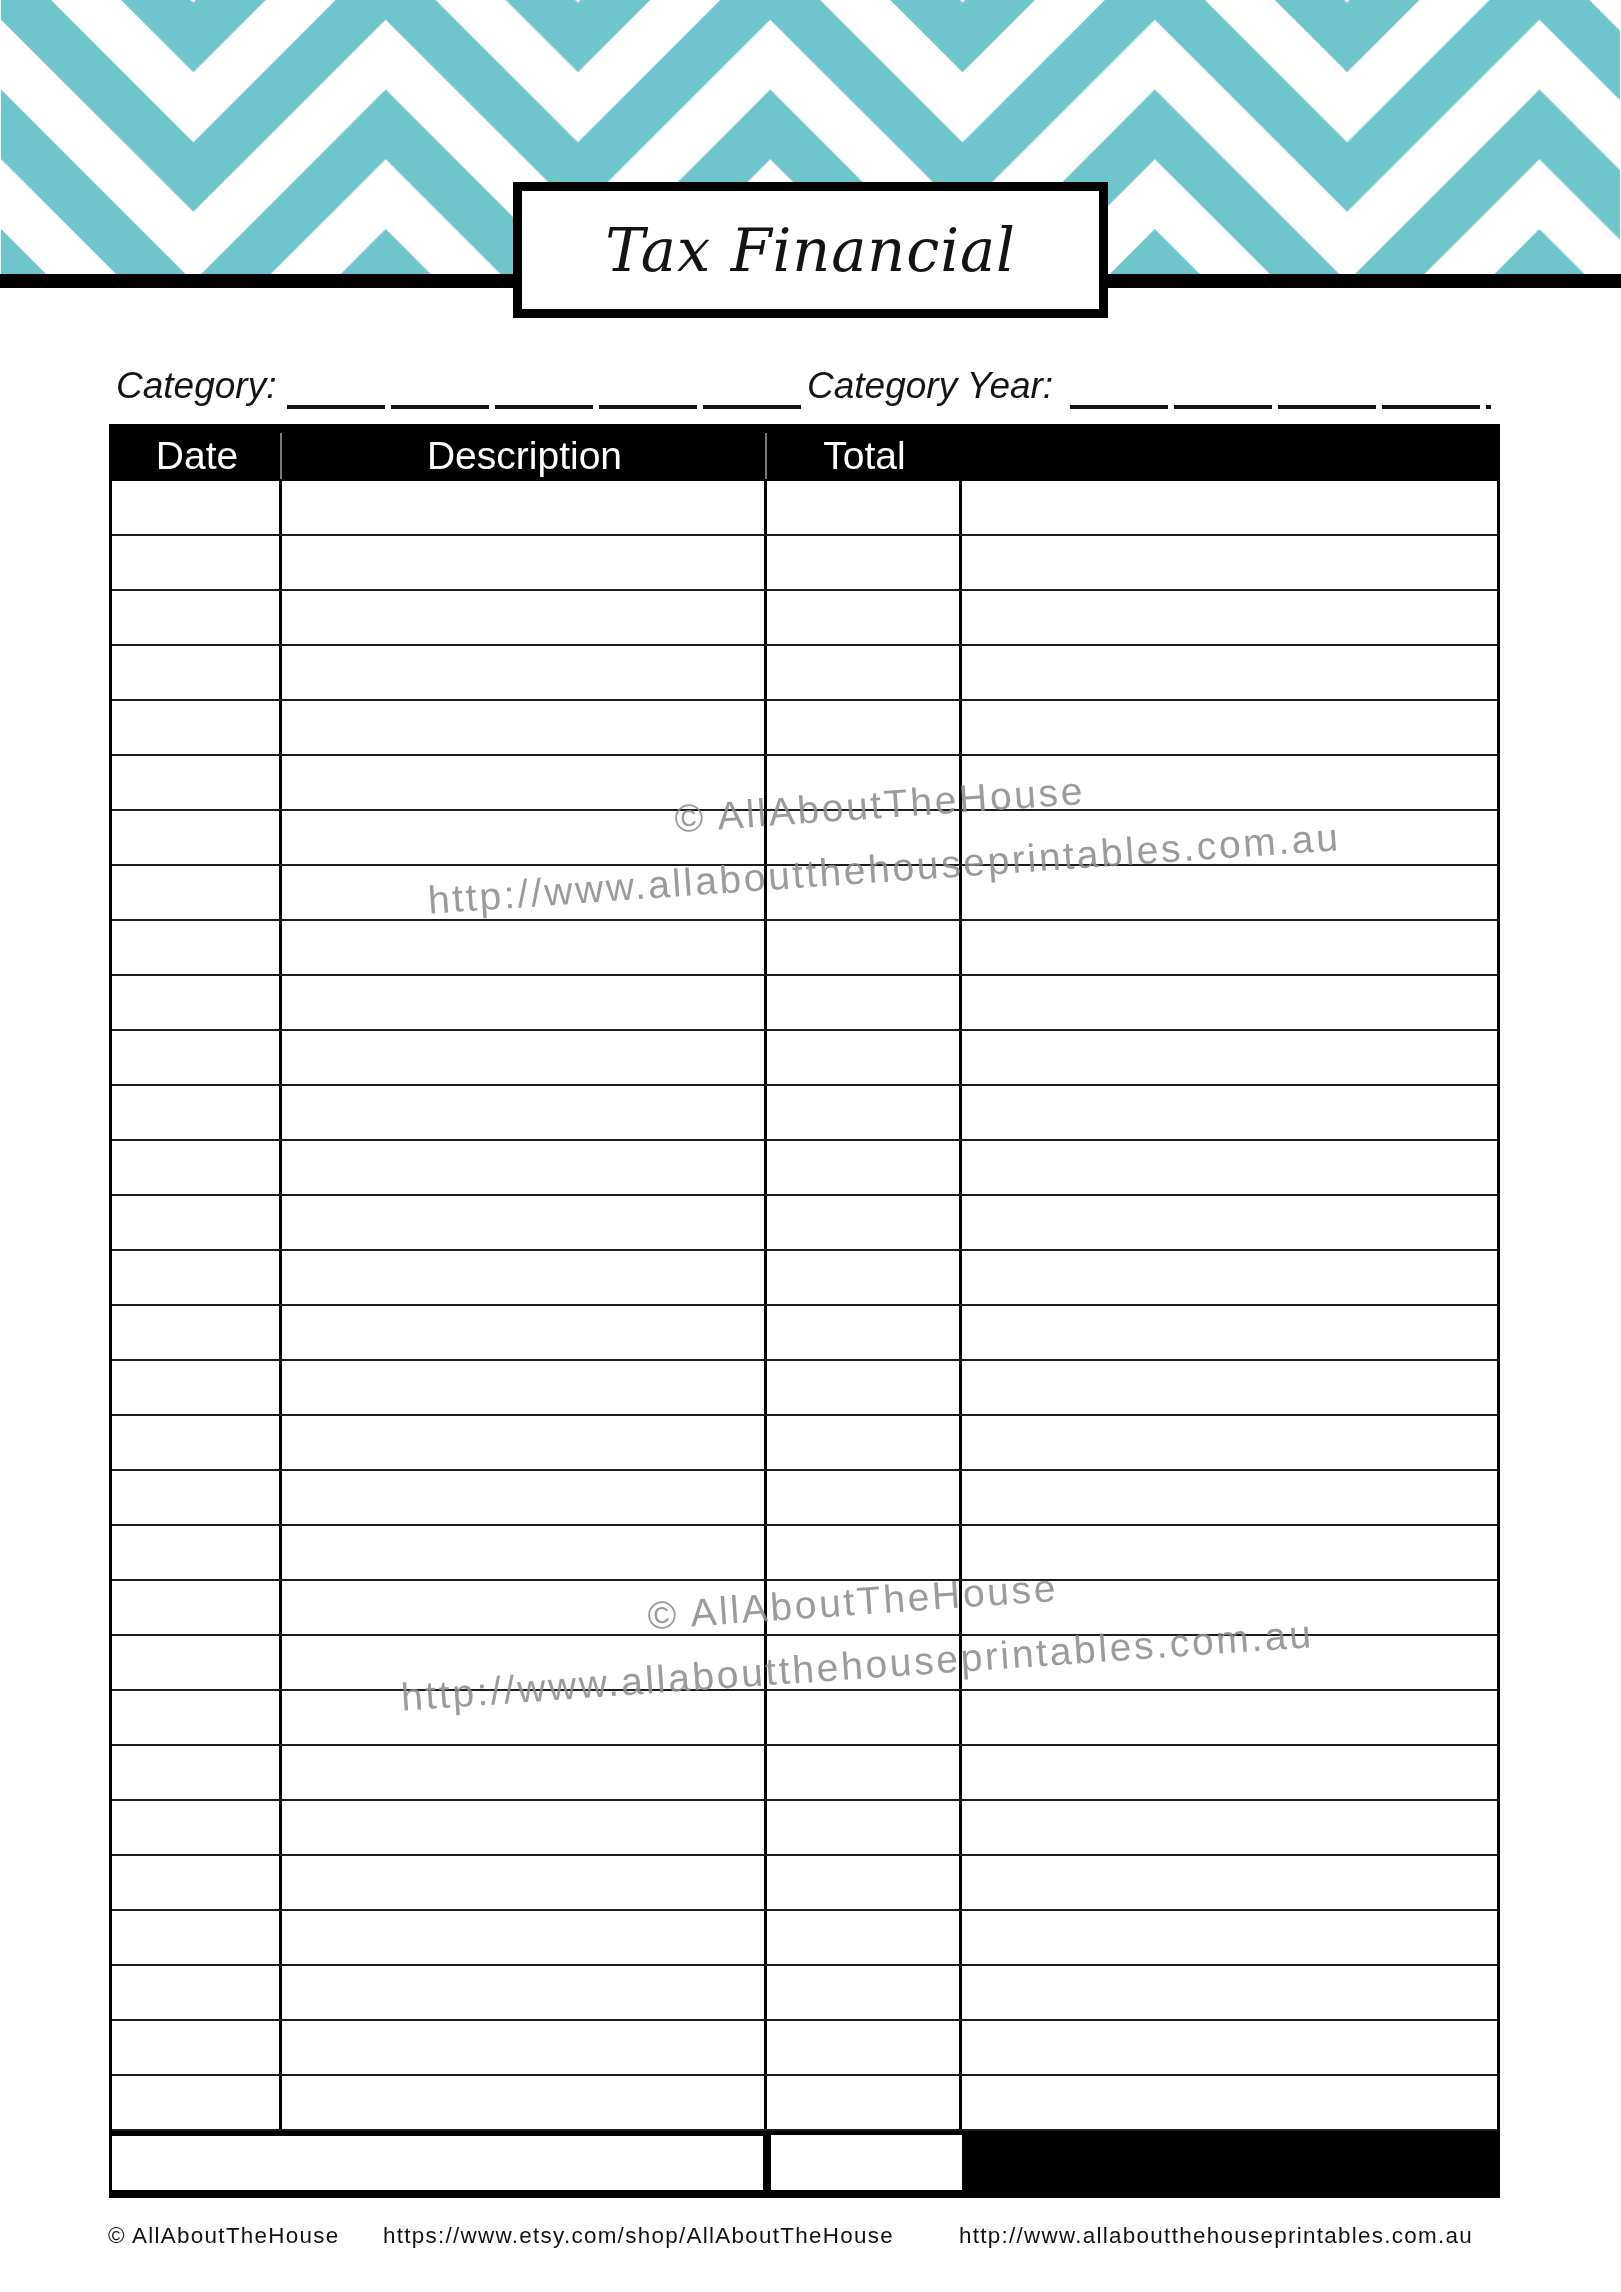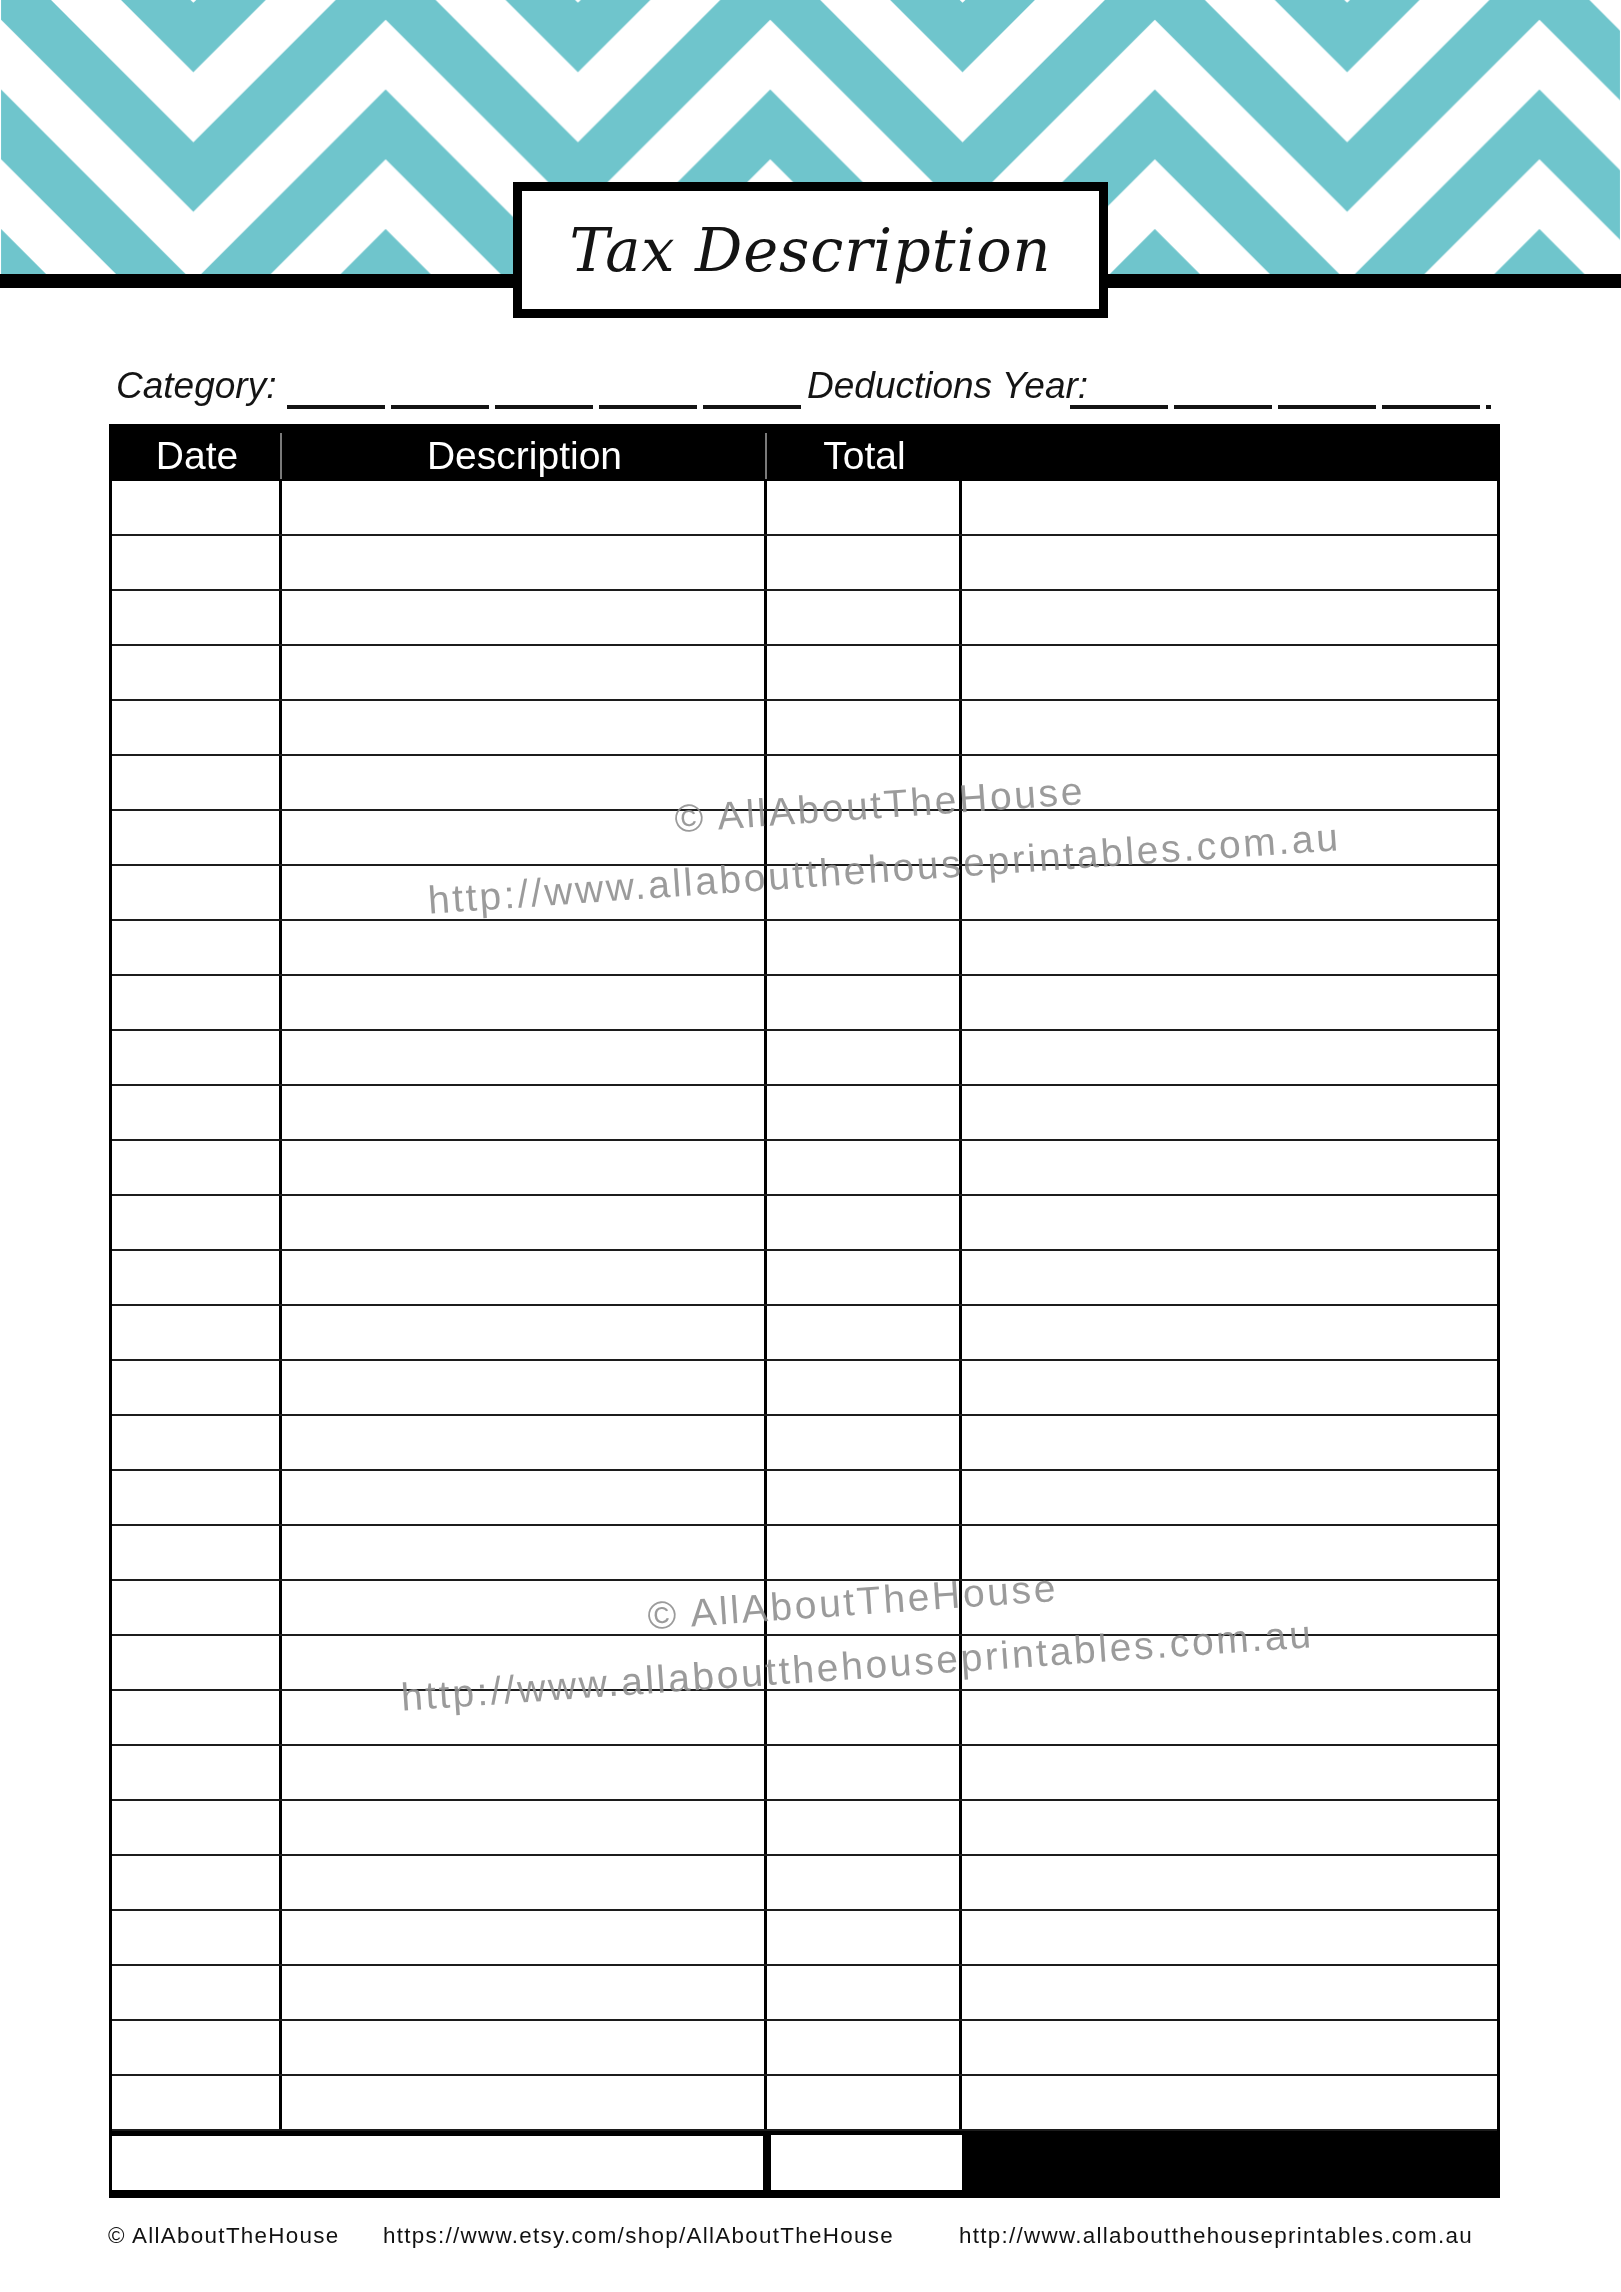--- a/index.html
+++ b/index.html
@@ -84,26 +84,26 @@
                    M-215 354 L0 139 L215 354 L430 139 L645 354"></path>
         </pattern>
       </defs>
       <rect width="1810" height="322" fill="url(#chev)"></rect>
     </svg>
   </div>
 
   <div class="divider-bar" style="background: rgb(0, 0, 0);"></div>
 
   <div class="title-box">
-    <span class="title-text">Tax Description</span>
+    <span class="title-text">Tax Financial</span>
   </div>
 
   <span class="meta-label cat">Category:</span>
   <span class="fill-line cat-line"></span>
-  <span class="meta-label fy">Deductions Year:</span>
+  <span class="meta-label fy">Category Year:</span>
   <span class="fill-line fy-line"></span>
 
   <div class="ded-table">
     <div class="thead grid-cols">
       <div class="hcell">Date</div>
       <div class="hcell">Description</div>
       <div class="hcell">Total</div>
     </div>
 
     <div>

